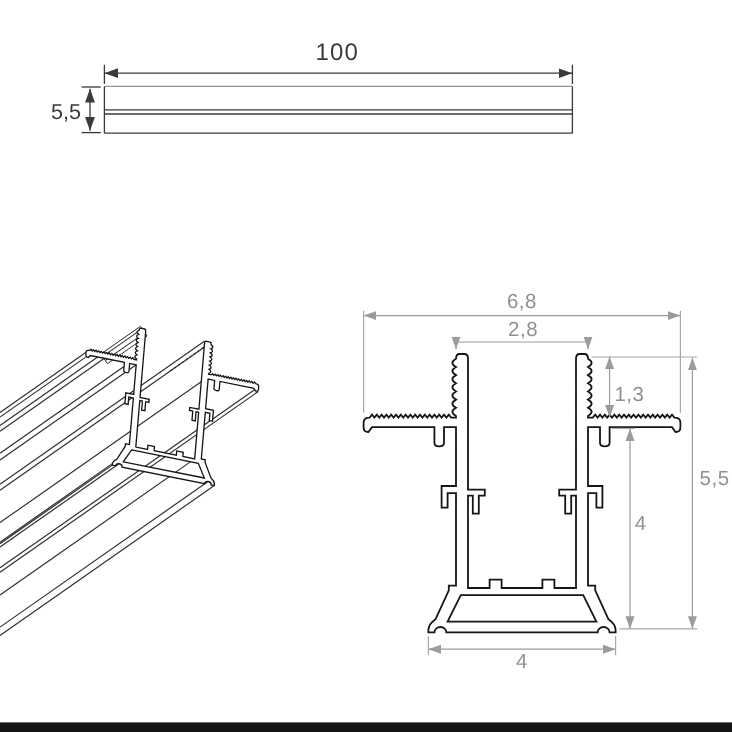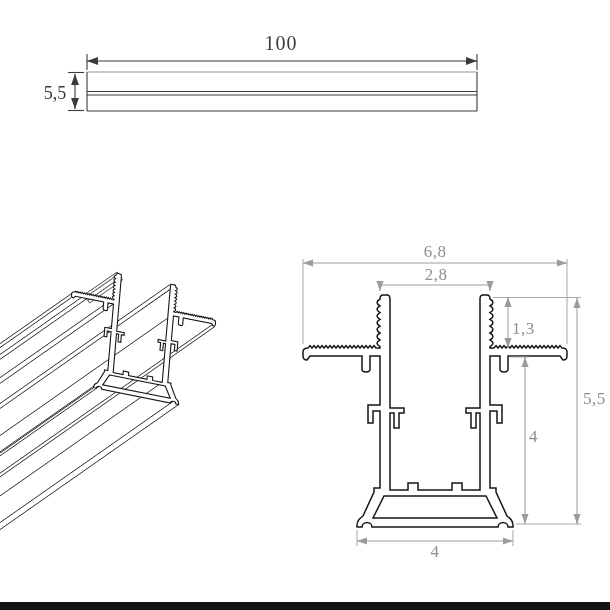--- a/index.html
+++ b/index.html
@@ -1,16 +1,16 @@
 <!DOCTYPE html>
 <html><head>
 <meta charset="utf-8">
 <style>
   html,body{margin:0;padding:0;background:#ffffff;}
-  .stage{position:relative;width:610px;height:610px;background:#fff;overflow:hidden;font-family:Liberation Serif, serif;}
+  .stage{position:relative;width:610px;height:610px;background:#fff;overflow:hidden;font-family:Liberation Sans, sans-serif;}
   svg{display:block;}
   .tv-line{stroke:#3a3a3a;stroke-width:1.1;fill:none;}
   .tv-top{stroke:#919191;}
   .dim{stroke:#9b9b9b;stroke-width:1;fill:none;}
   .ext{stroke:#a8a8a8;stroke-width:1;fill:none;}
   .sec{fill:#ffffff;stroke:#161616;stroke-width:var(--sw,1.5);}
   .iso-line{stroke:#303030;stroke-width:1;fill:none;}
   .tv-text{fill:#3a3a3a;font-size:20px;letter-spacing:1px;}
   .tv-text-sm{fill:#3a3a3a;font-size:18px;}
   .cs-text{fill:#8f8f8f;font-size:17px;letter-spacing:0.5px;}

